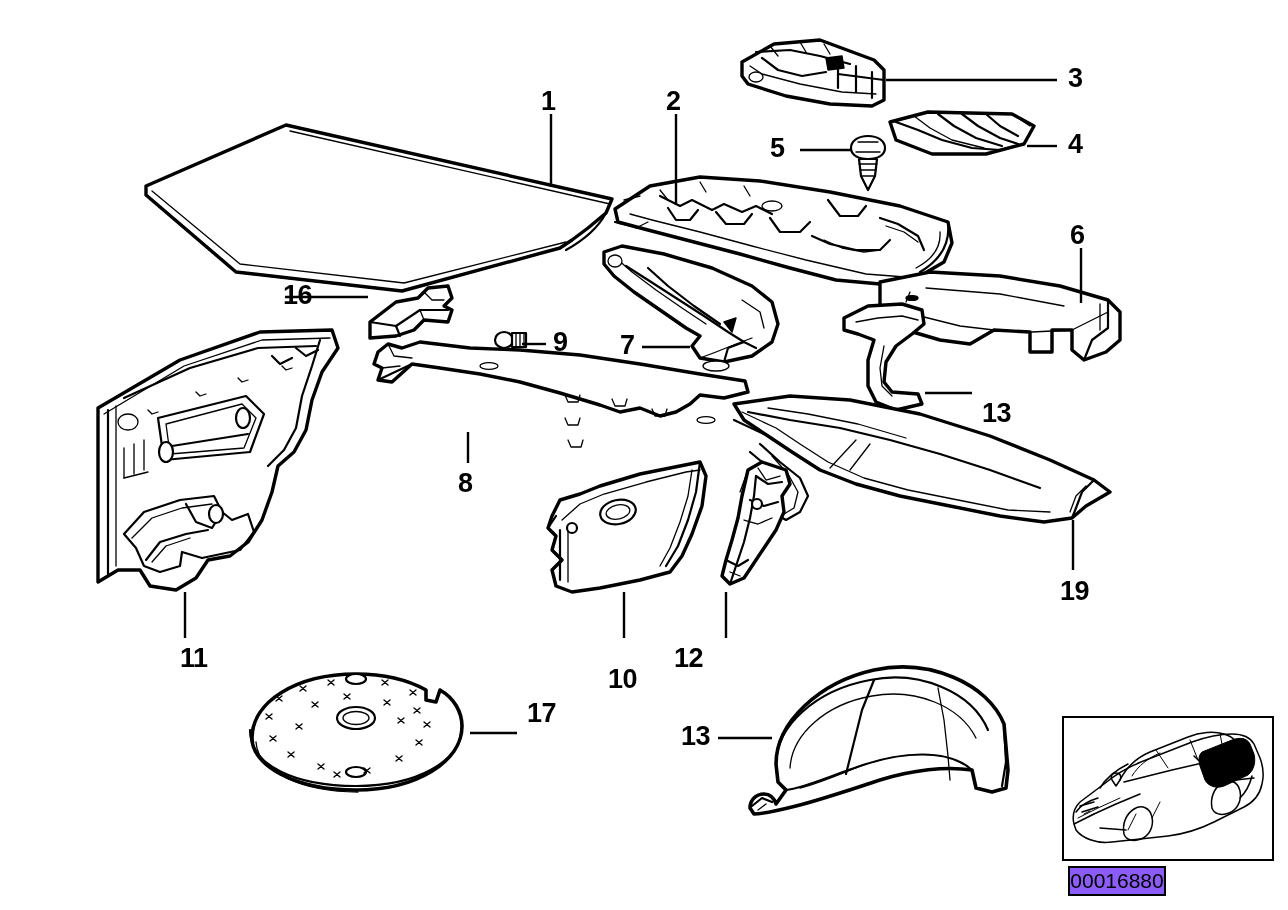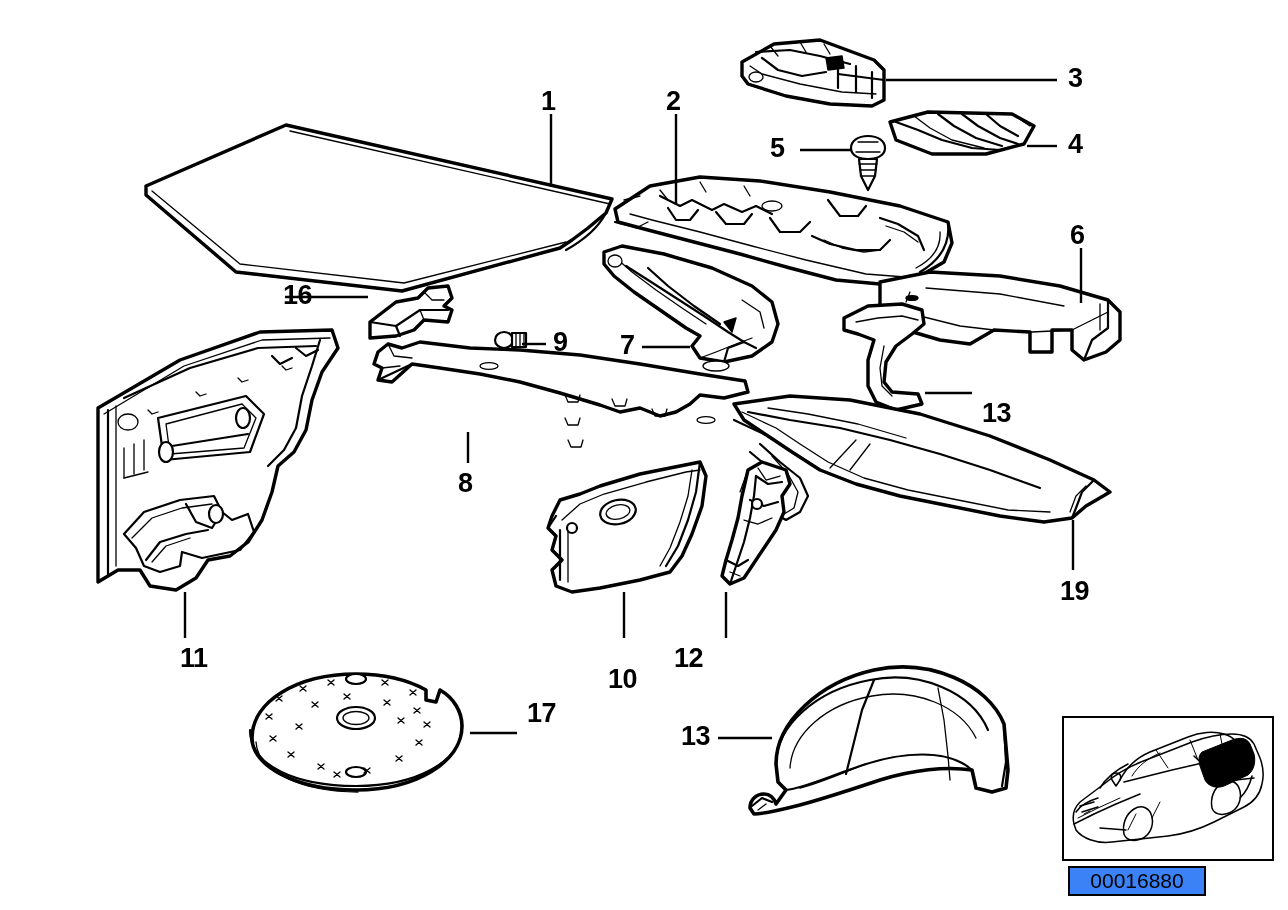--- a/index.html
+++ b/index.html
@@ -42,25 +42,25 @@
     width: 212px;
     height: 145px;
     border: 2px solid #000000;
     box-sizing: border-box;
     background: #ffffff;
   }
   #partnum-box {
     position: absolute;
     left: 1068px;
     top: 866px;
-    width: 138px;
+    width: 98px;
     height: 30px;
     border: 2px solid #000000;
     box-sizing: border-box;
-    background: #3b82f6;
+    background: #8b5cf6;
     display: flex;
     align-items: center;
     justify-content: center;
   }
   #partnum-text {
     font-family: "Liberation Sans", sans-serif;
     font-size: 21px;
     font-weight: normal;
     letter-spacing: 0px;
     color: #000000;

